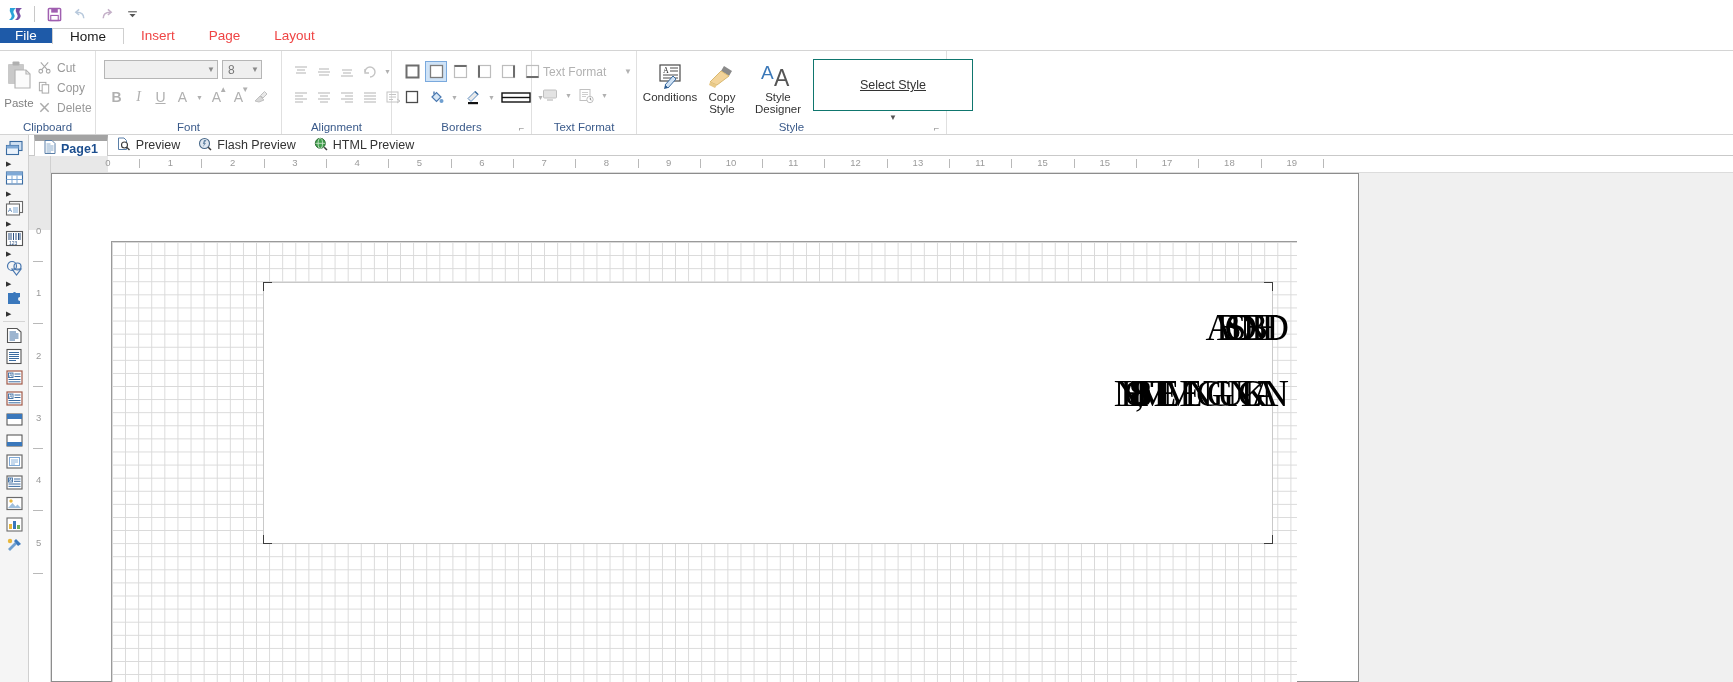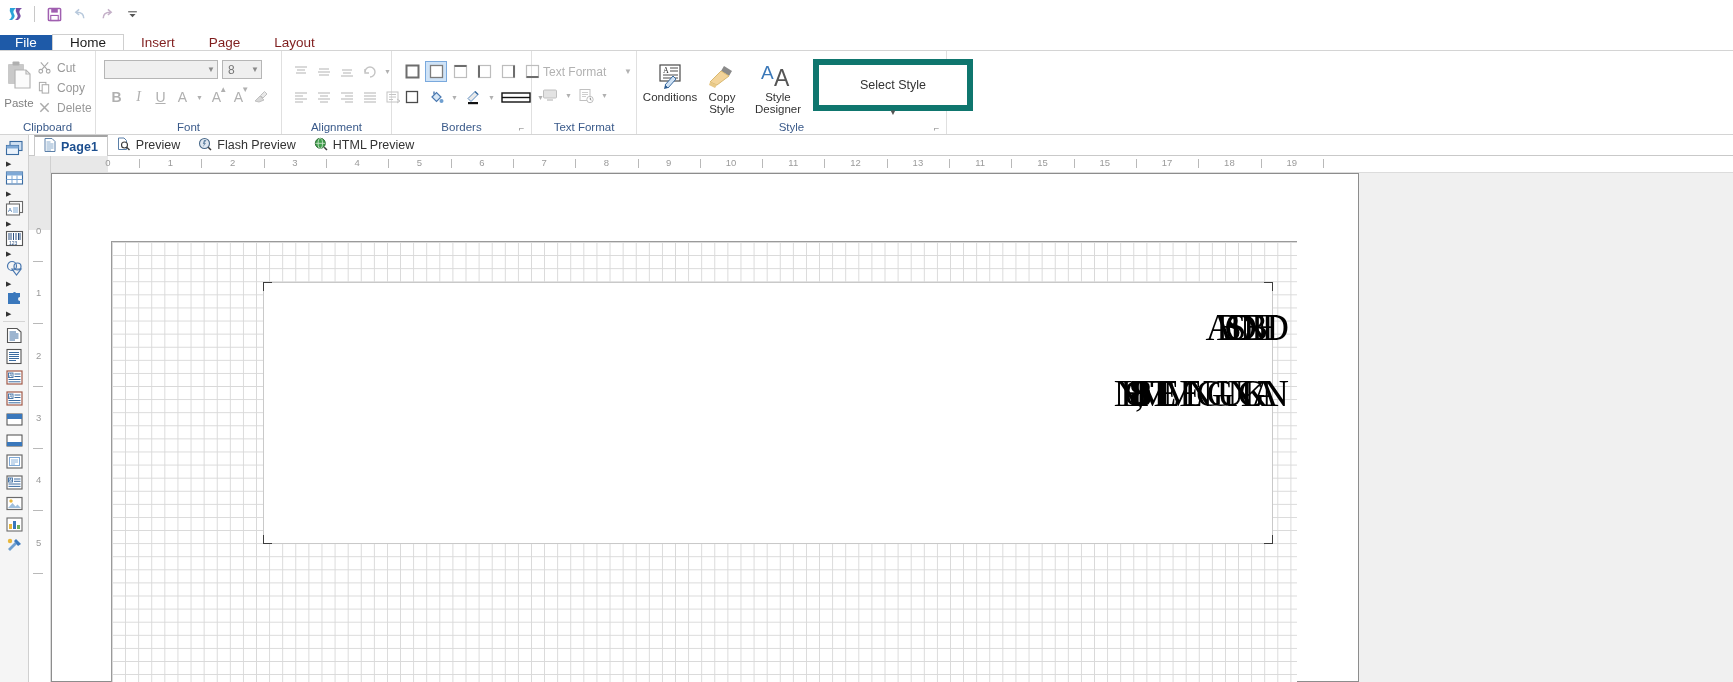--- a/index.html
+++ b/index.html
@@ -40,39 +40,39 @@
   }
   .title-center .fname { color: #1a1a1a; }
   .title-center .dash { color: #555; }
   .title-center .appname { color: #2a6fc9; }
 
   
   .ribbon-tabs {
     height: 22px;
     background: #ffffff;
     display: flex;
-    align-items: flex-end;
+    align-items: flex-start;
     position: relative;
   }
   .ribbon-tabs::after {
     content: ""; position: absolute; left: 0; right: 0; bottom: 0;
     height: 0;
   }
   .tab-file {
     width: 52px;
     background: #1e5aa8;
     color: #ffffff;
     display: flex; align-items: center; justify-content: center;
     font-size: 13.5px;
   }
   .tab {
     padding: 0 17px;
     display: flex; align-items: center;
     font-size: 13.5px;
-    color: #7f1d1d;
+    color: #ef4444;
     background: transparent;
   }
   .tab.active {
     background: #ffffff;
     border-left: 1px solid #cfcfcf;
     border-right: 1px solid #cfcfcf;
     border-top: 1px solid #cfcfcf;
     color: #1a1a1a;
   }
 
@@ -196,26 +196,27 @@
     width: 50px;
     display: flex; flex-direction: column; align-items: center;
     padding-top: 2px;
     font-size: 11.5px; color: #333;
     line-height: 12px;
     text-align: center;
   }
   .big-btn .bi { height: 30px; display: flex; align-items: center; justify-content: center; }
   .style-gallery {
     width: 160px; height: 52px;
-    border: 6px solid #0f766e;
+    border: 1px solid #0f766e;
     background: #ffffff;
     display: flex; align-items: center; justify-content: center;
     font-size: 12.5px; color: #333;
     margin-left: 4px;
     position: relative;
+    text-decoration: underline;
   }
   .gallery-arrow {
     position: absolute; bottom: -12px; left: 50%; transform: translateX(-50%);
     font-size: 8px; color: #555;
   }
 
   
   .main {
     height: 547px;
     display: flex;
@@ -253,21 +254,21 @@
     display: flex; align-items: stretch;
     border-bottom: 1px solid #c9c9c9;
     padding-left: 5px;
   }
   .ptab {
     display: flex; align-items: center; gap: 5px;
     padding: 0 9px;
     font-size: 12.5px; color: #333;
   }
   .ptab.active {
-    border-top: 2px solid #a3a3a3;
+    border-top: 6px solid #a3a3a3;
     border-left: 1px solid #c9c9c9;
     border-right: 1px solid #c9c9c9;
     background: #ffffff;
     font-weight: bold;
     color: #1d4f8f;
     margin-bottom: -1px;
   }
 
   .ruler-h-wrap { display: flex; height: 17px; background: #ffffff; }
   .ruler-corner { width: 22px; background: #e8e8e8; border-right: 1px solid #d0d0d0; }

